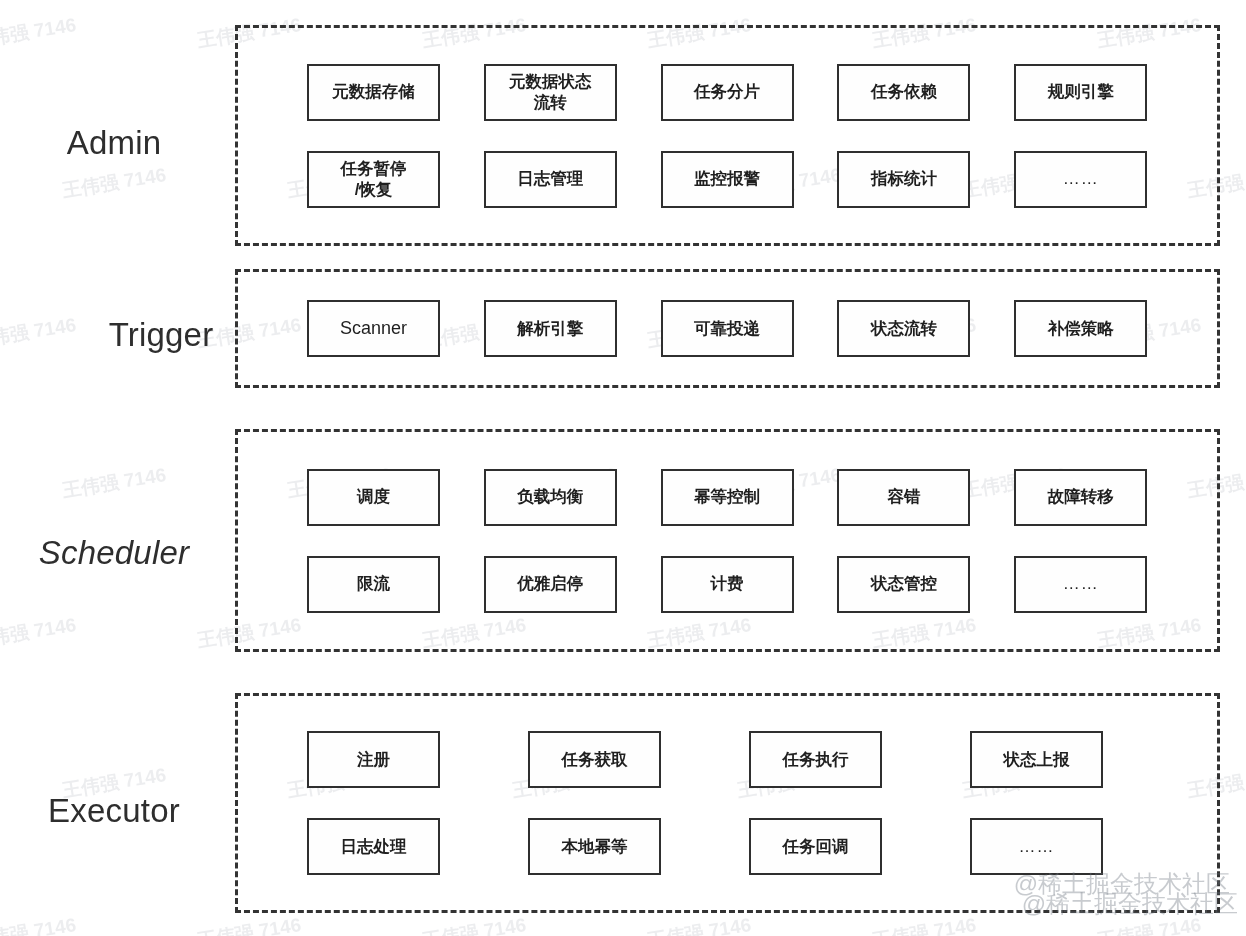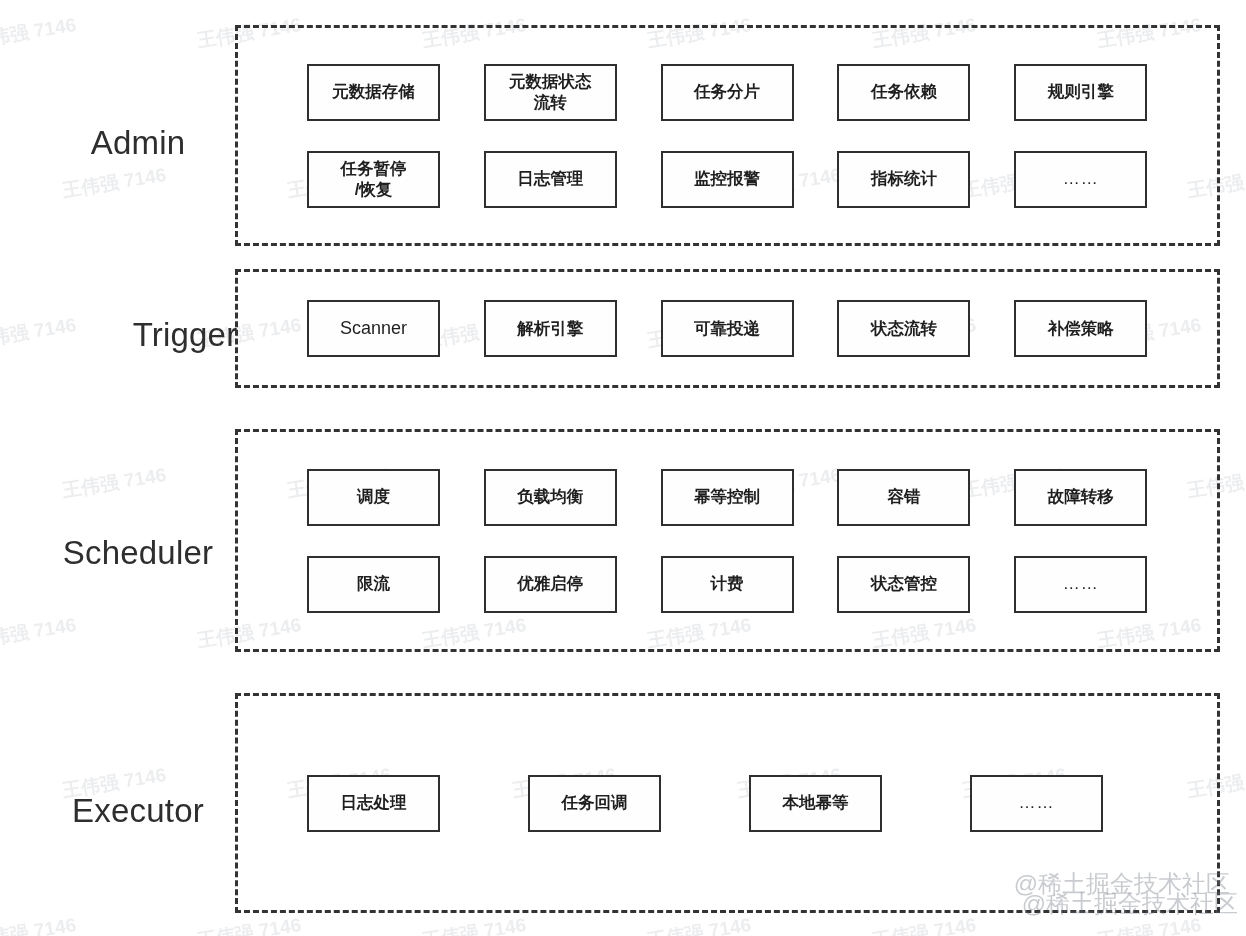--- a/index.html
+++ b/index.html
@@ -24,21 +24,20 @@
   .section-label {
     position: absolute;
     left: 0;
     width: 228px;
     text-align: center;
     font-size: 33px;
     font-weight: 400;
     letter-spacing: 0.2px;
     color: #2e2e2e;
     white-space: nowrap;
-    margin-left: 24px;
   }
 
   .panel {
     position: absolute;
     left: 235px;
     width: 985px;
     box-sizing: border-box;
     border: 3px dashed #333333;
     display: flex;
     flex-direction: column;
@@ -215,21 +214,21 @@
       </div>
       <div class="cell">
         <div class="node">状态流转</div>
       </div>
       <div class="cell">
         <div class="node">补偿策略</div>
       </div>
     </div>
   </div>
 
-  <div class="section-label" style="top:534px;">Scheduler</div>
+  <div class="section-label" style="top:534px;font-style:italic;">Scheduler</div>
   <div class="panel" style="top:429px; height:223px;">
     <div class="panel-row cols-5">
       <div class="cell">
         <div class="node">调度</div>
       </div>
       <div class="cell">
         <div class="node">负载均衡</div>
       </div>
       <div class="cell">
         <div class="node">幂等控制</div>
@@ -257,27 +256,41 @@
       <div class="cell">
         <div class="node dots">……</div>
       </div>
     </div>
   </div>
 
   <div class="section-label" style="top:792px;">Executor</div>
   <div class="panel" style="top:693px; height:220px;">
     <div class="panel-row cols-4">
       <div class="cell">
+        <div class="node">注册</div>
+      </div>
+      <div class="cell">
+        <div class="node">任务获取</div>
+      </div>
+      <div class="cell">
+        <div class="node">任务执行</div>
+      </div>
+      <div class="cell">
+        <div class="node">状态上报</div>
+      </div>
+    </div>
+    <div class="panel-row cols-4">
+      <div class="cell">
         <div class="node">日志处理</div>
       </div>
       <div class="cell">
+        <div class="node">本地幂等</div>
+      </div>
+      <div class="cell">
         <div class="node">任务回调</div>
-      </div>
-      <div class="cell">
-        <div class="node">本地幂等</div>
       </div>
       <div class="cell">
         <div class="node dots">……</div>
       </div>
     </div>
   </div>
 
   <div class="brand-wm" style="right:16px; bottom:36px;">@稀土掘金技术社区</div>
   <div class="brand-wm" style="right:8px; bottom:16px;">@稀土掘金技术社区</div>
 

